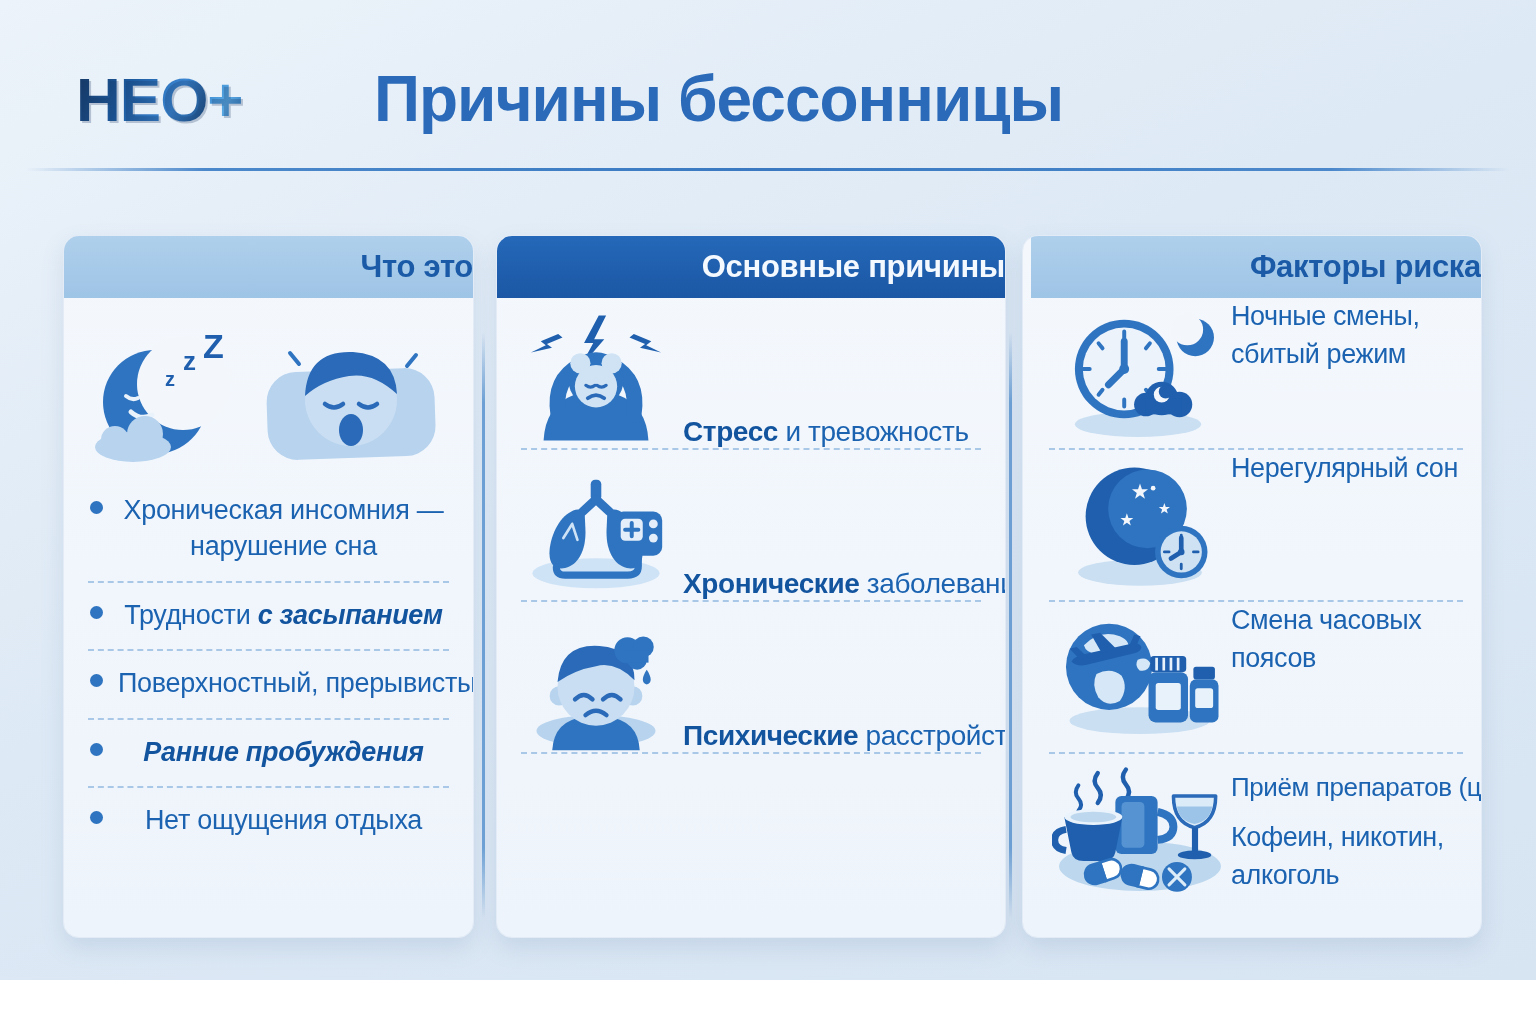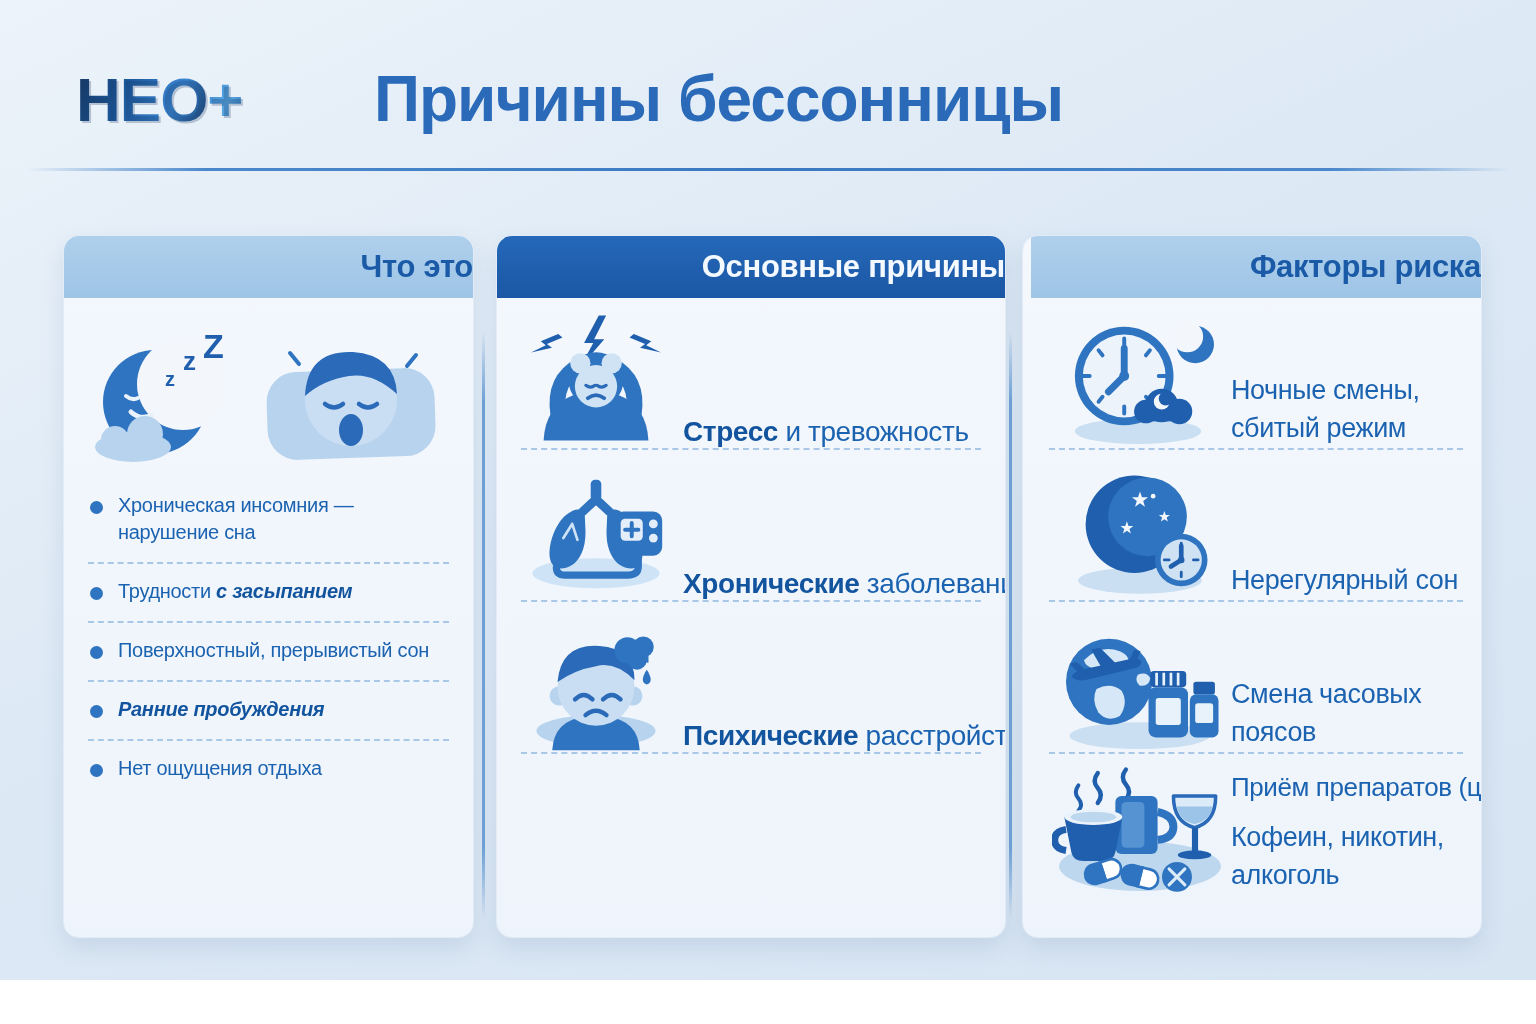--- a/index.html
+++ b/index.html
@@ -35,33 +35,33 @@
   .banner.light h2{color:#1a5aa6;}
   .banner.dark{background:linear-gradient(180deg,#2568b9,#1b57a4);}
   .banner.dark h2{color:#f4f9ff;}
   .vline{position:absolute;top:332px;height:586px;width:3px;border-radius:2px;
          background:linear-gradient(180deg,rgba(120,165,215,0),#6fa3d8 12%,#6fa3d8 88%,rgba(120,165,215,0));}
   .vline-1{left:482px;} .vline-2{left:1009px;}
   
   .hero{display:flex;justify-content:center;align-items:center;gap:16px;height:172px;margin-top:8px;}
   .list{margin:0 24px;padding:0;list-style:none;}
   .list li{position:relative;padding:14px 0 16px 30px;border-bottom:2px dashed #a9c7e6;
-           font-size:20px;color:#1b63b1;line-height:1.35;letter-spacing:-0.3px;}
+           font-size:27px;color:#1b63b1;line-height:1.35;letter-spacing:-0.3px;text-align:center;}
   .list li:last-child{border-bottom:none;}
   .list li.nw{white-space:nowrap;}
   .list b{color:#13549f;font-style:italic;}
   .dot{position:absolute;left:2px;top:23px;width:13px;height:13px;border-radius:50%;background:#2f74c0;}
   
   .mrow{display:flex;align-items:flex-end;margin:0 24px;height:150px;border-bottom:2px dashed #a9c7e6;}
   .mrow:first-of-type{margin-top:6px;}
   .mrow .ic{flex:0 0 150px;display:flex;justify-content:center;align-items:center;}
   .mrow p{margin:0 0 0 12px;font-size:28px;color:#1b63b1;white-space:nowrap;letter-spacing:-0.4px;}
   .mrow b{color:#13549f;}
   
-  .rrow{display:flex;align-items:flex-end;margin:0 18px;height:150px;border-bottom:2px dashed #a9c7e6;}
+  .rrow{display:flex;align-items:flex-start;margin:0 18px;height:150px;border-bottom:2px dashed #a9c7e6;}
   .rrow:first-of-type{margin-top:6px;}
   .rrow .ic{flex:0 0 182px;display:flex;justify-content:center;align-items:center;}
   .rrow p{margin:0;font-size:27px;color:#1b63b1;letter-spacing:-0.4px;line-height:1.4;}
   .rrow.last{height:auto;border-bottom:none;padding:12px 0 0;align-items:center;}
   .rrow .p1{white-space:nowrap;font-size:26px;}
   .rrow .p2{margin-top:14px;max-width:240px;}
   svg{display:block;}
 </style>
 </head>
 <body>

